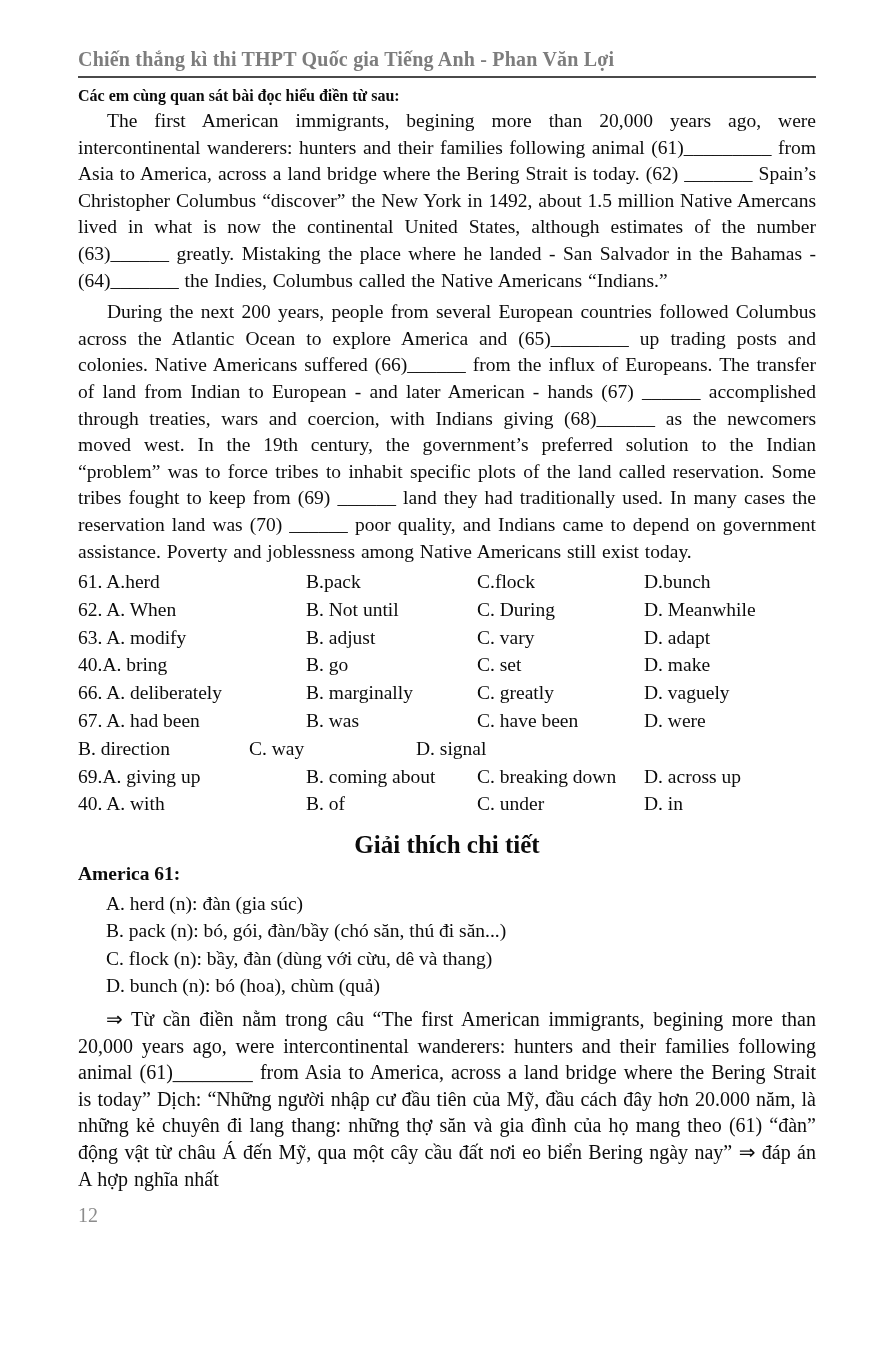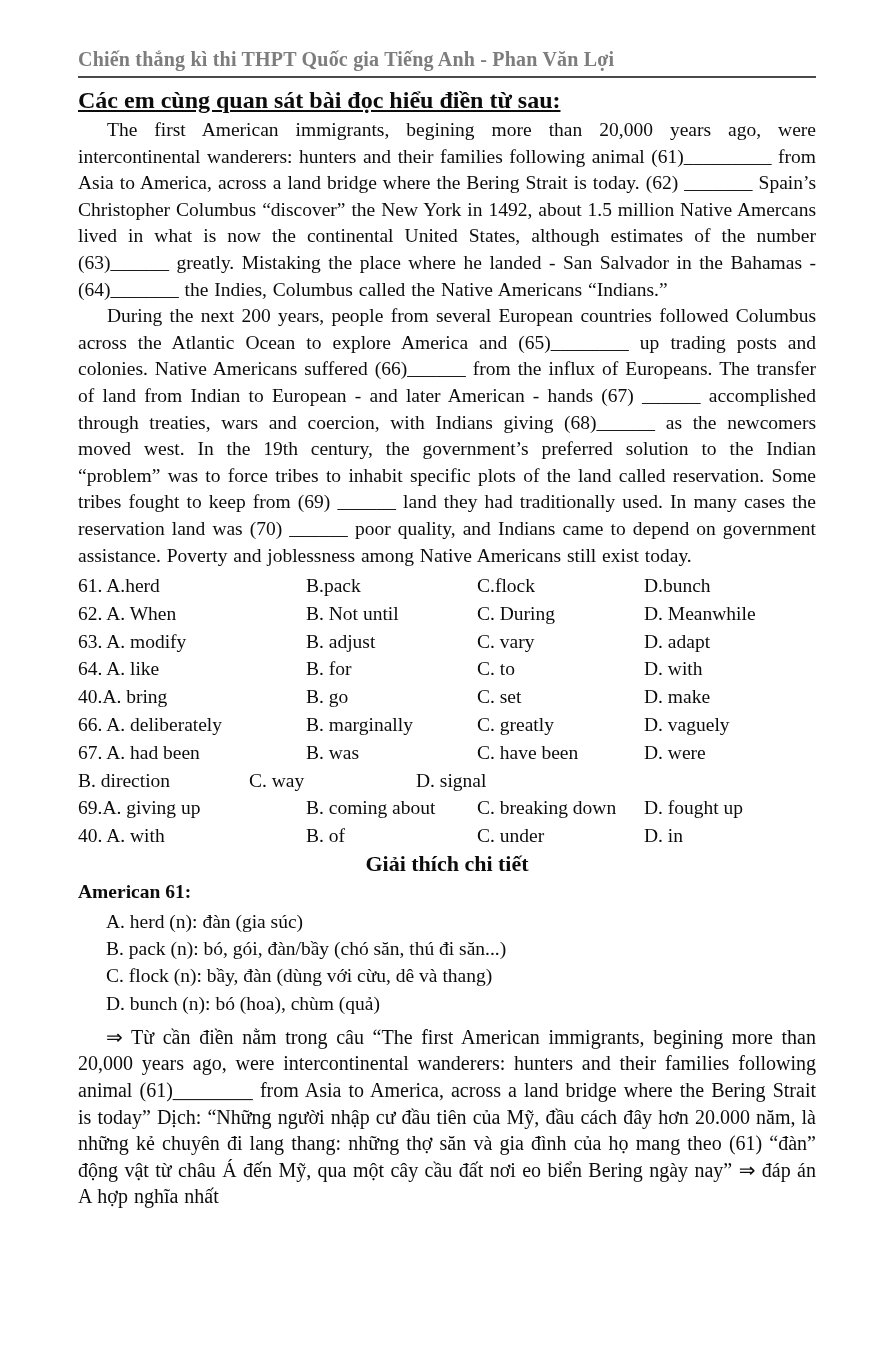--- a/index.html
+++ b/index.html
@@ -20,44 +20,43 @@
     color: #7d7d7d;
     letter-spacing: 0.2px;
     padding-bottom: 3px;
   }
   .header-rule {
     border: none;
     border-top: 2px solid #4a4a4a;
     margin: 2px 0 9px 0;
   }
   .intro-heading {
-    font-size: 24px;
+    font-size: 16px;
     font-weight: bold;
     margin: 4px 0 3px 0;
-    text-decoration: underline;
   }
   .para {
     font-size: 19.5px;
     line-height: 26.6px;
     text-align: justify;
     text-indent: 29px;
     word-spacing: 1px;
   }
-  .para + .para { }
+  .para + .para { margin-top: 5px; }
   .options { margin-top: 3px; font-size: 19.5px; }
   .opt-row { display: flex; height: 27.8px; align-items: center; }
   .opt-c1 { width: 228px; flex: 0 0 228px; }
   .opt-c2 { width: 171px; flex: 0 0 171px; }
   .opt-c3 { width: 167px; flex: 0 0 167px; }
   .opt-c4 { flex: 1; }
   .explain-heading {
     text-align: center;
     font-weight: bold;
-    font-size: 22px;
-    margin: 1px 0 2px 0;
+    font-size: 25px;
+    margin: 13px 0 2px 0;
   }
   .q-title {
     font-weight: bold;
     font-size: 19.5px;
     margin: 4px 0 5px 0;
   }
   .gloss {
     font-size: 19.5px;
     line-height: 27.2px;
     padding-left: 28px;
@@ -103,26 +102,20 @@
       <span class="opt-c3">C. During</span>
       <span class="opt-c4">D. Meanwhile</span>
     </div>
     <div class="opt-row">
       <span class="opt-c1">63. A. modify</span>
       <span class="opt-c2">B. adjust</span>
       <span class="opt-c3">C. vary</span>
       <span class="opt-c4">D. adapt</span>
     </div>
     <div class="opt-row">
-      <span class="opt-c1">64. A. like</span>
-      <span class="opt-c2">B. for</span>
-      <span class="opt-c3">C. to</span>
-      <span class="opt-c4">D. with</span>
-    </div>
-    <div class="opt-row">
       <span class="opt-c1">40.A. bring</span>
       <span class="opt-c2">B. go</span>
       <span class="opt-c3">C. set</span>
       <span class="opt-c4">D. make</span>
     </div>
     <div class="opt-row">
       <span class="opt-c1">66. A. deliberately</span>
       <span class="opt-c2">B. marginally</span>
       <span class="opt-c3">C. greatly</span>
       <span class="opt-c4">D. vaguely</span>
@@ -135,35 +128,36 @@
     </div>
     <div class="opt-row">
       <span class="opt-c2">B. direction</span>
       <span class="opt-c3">C. way</span>
       <span class="opt-c4">D. signal</span>
     </div>
     <div class="opt-row">
       <span class="opt-c1">69.A. giving up</span>
       <span class="opt-c2">B. coming about</span>
       <span class="opt-c3">C. breaking down</span>
-      <span class="opt-c4">D. fought up</span>
+      <span class="opt-c4">D. across up</span>
     </div>
     <div class="opt-row">
       <span class="opt-c1">40. A. with</span>
       <span class="opt-c2">B. of</span>
       <span class="opt-c3">C. under</span>
       <span class="opt-c4">D. in</span>
     </div>
   </div>
 
   <div class="explain-heading">Giải thích chi tiết</div>
 
-  <div class="q-title">American 61:</div>
+  <div class="q-title">America 61:</div>
 
   <div class="gloss">A. herd (n): đàn (gia súc)</div>
   <div class="gloss">B. pack (n): bó, gói, đàn/bầy (chó săn, thú đi săn...)</div>
   <div class="gloss">C. flock (n): bầy, đàn (dùng với cừu, dê và thang)</div>
   <div class="gloss">D. bunch (n): bó (hoa), chùm (quả)</div>
 
   <div class="explanation">⇒ Từ cần điền nằm trong câu “The first American immigrants, begining more than 20,000 years ago, were intercontinental wanderers: hunters and their families following animal (61)________  from Asia to America, across a land bridge where the Bering Strait is today”  Dịch: “Những người nhập cư đầu tiên của Mỹ, đầu cách đây hơn 20.000 năm, là những kẻ chuyên đi lang thang: những thợ săn và gia đình của họ mang theo (61) “đàn” động vật từ châu Á đến Mỹ, qua một cây cầu đất nơi eo biển Bering ngày nay” ⇒ đáp án A hợp nghĩa nhất</div>
 
+  <div class="page-number">12</div>
 
 </div>
 
 </body></html>

